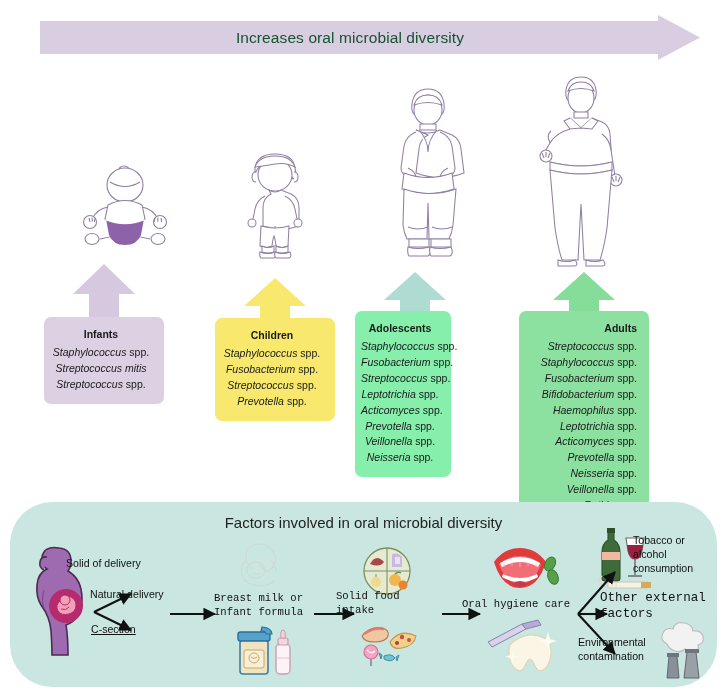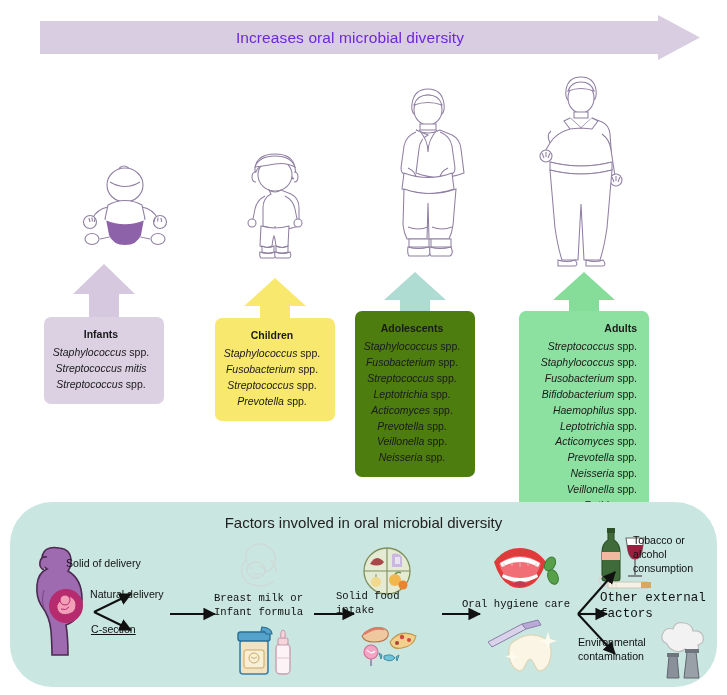--- a/index.html
+++ b/index.html
@@ -15,21 +15,21 @@
   .banner {
     position: absolute;
     left: 40px; top: 15px;
     width: 660px; height: 45px;
   }
   .banner svg { display: block; }
   .banner-label {
     position: absolute;
     left: 0; top: 0; width: 620px; height: 45px;
     display: flex; align-items: center; justify-content: center;
-    font-size: 15.5px; color: #6d28d9; letter-spacing: .1px;
+    font-size: 15.5px; color: #14532d; letter-spacing: .1px;
   }
 
   
   .figure { position: absolute; }
   .figure svg { display: block; overflow: visible; }
 
   
   .age-col { position: absolute; }
   .age-arrow { position: absolute; left: 50%; transform: translateX(-50%); }
   .age-box {
@@ -197,21 +197,21 @@
       <div class="sp"><i>Prevotella</i><span> spp.</span></div>
     </div>
   </div>
 
   <div class="age-col" style="left:355px; top:272px; width:120px;">
     <div class="age-arrow" style="top:0;">
       <svg width="62" height="44" viewBox="0 0 62 44">
           <polygon points="31,0 62,28 46,28 46,44 16,44 16,28 0,28" fill="#aedbd2"></polygon>
         </svg>
     </div>
-    <div class="age-box" style="top:39px; width:120px; background:#4d7c0f;">
+    <div class="age-box" style="top:39px; width:96px; background:#86efac;">
       <div class="age-title">Adolescents</div>
       <div class="sp"><i>Staphylococcus</i><span> spp.</span></div>
       <div class="sp"><i>Fusobacterium</i><span> spp.</span></div>
       <div class="sp"><i>Streptococcus</i><span> spp.</span></div>
       <div class="sp"><i>Leptotrichia</i><span> spp.</span></div>
       <div class="sp"><i>Acticomyces</i><span> spp.</span></div>
       <div class="sp"><i>Prevotella</i><span> spp.</span></div>
       <div class="sp"><i>Veillonella</i><span> spp.</span></div>
       <div class="sp"><i>Neisseria</i><span> spp.</span></div>
     </div>

